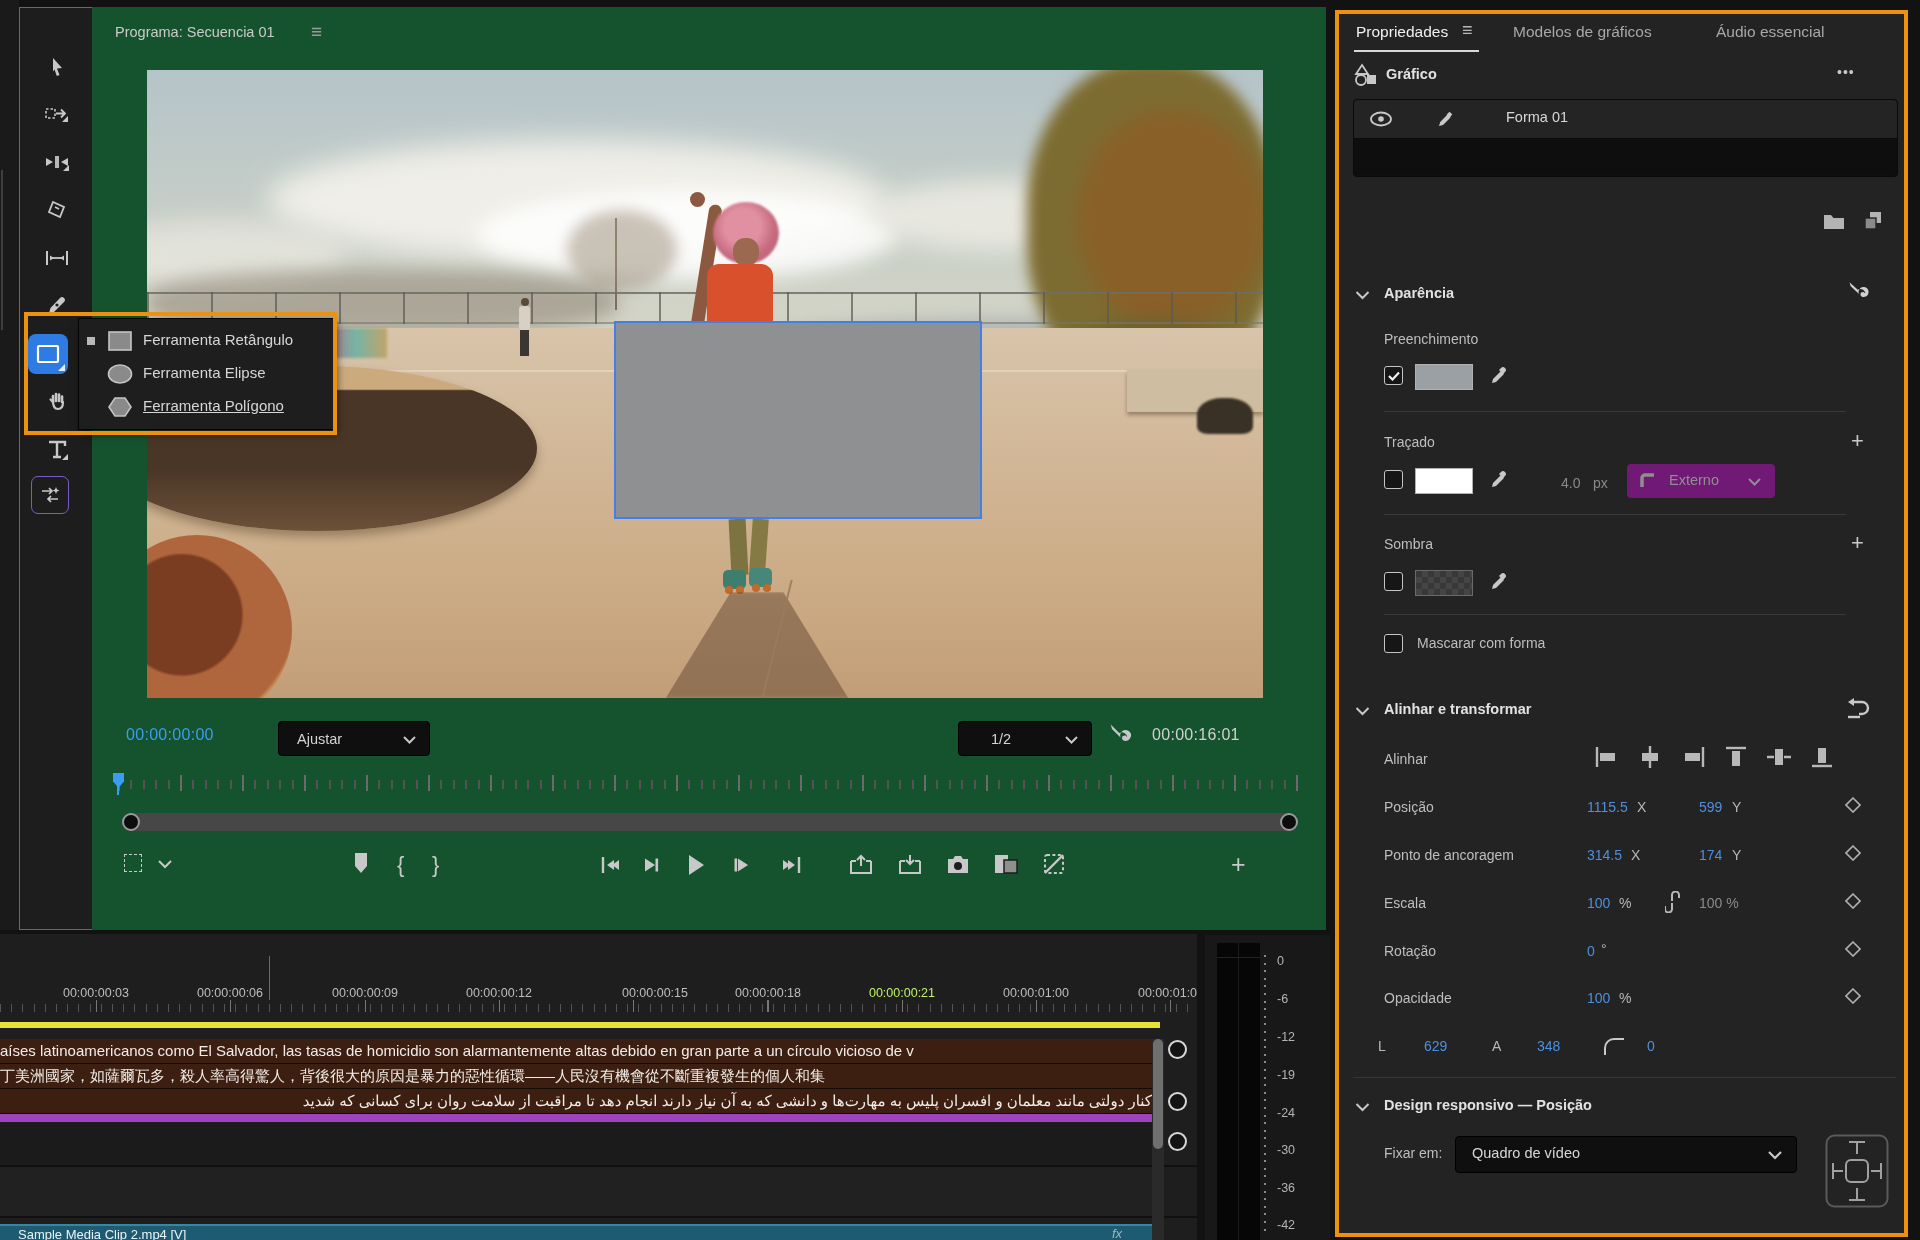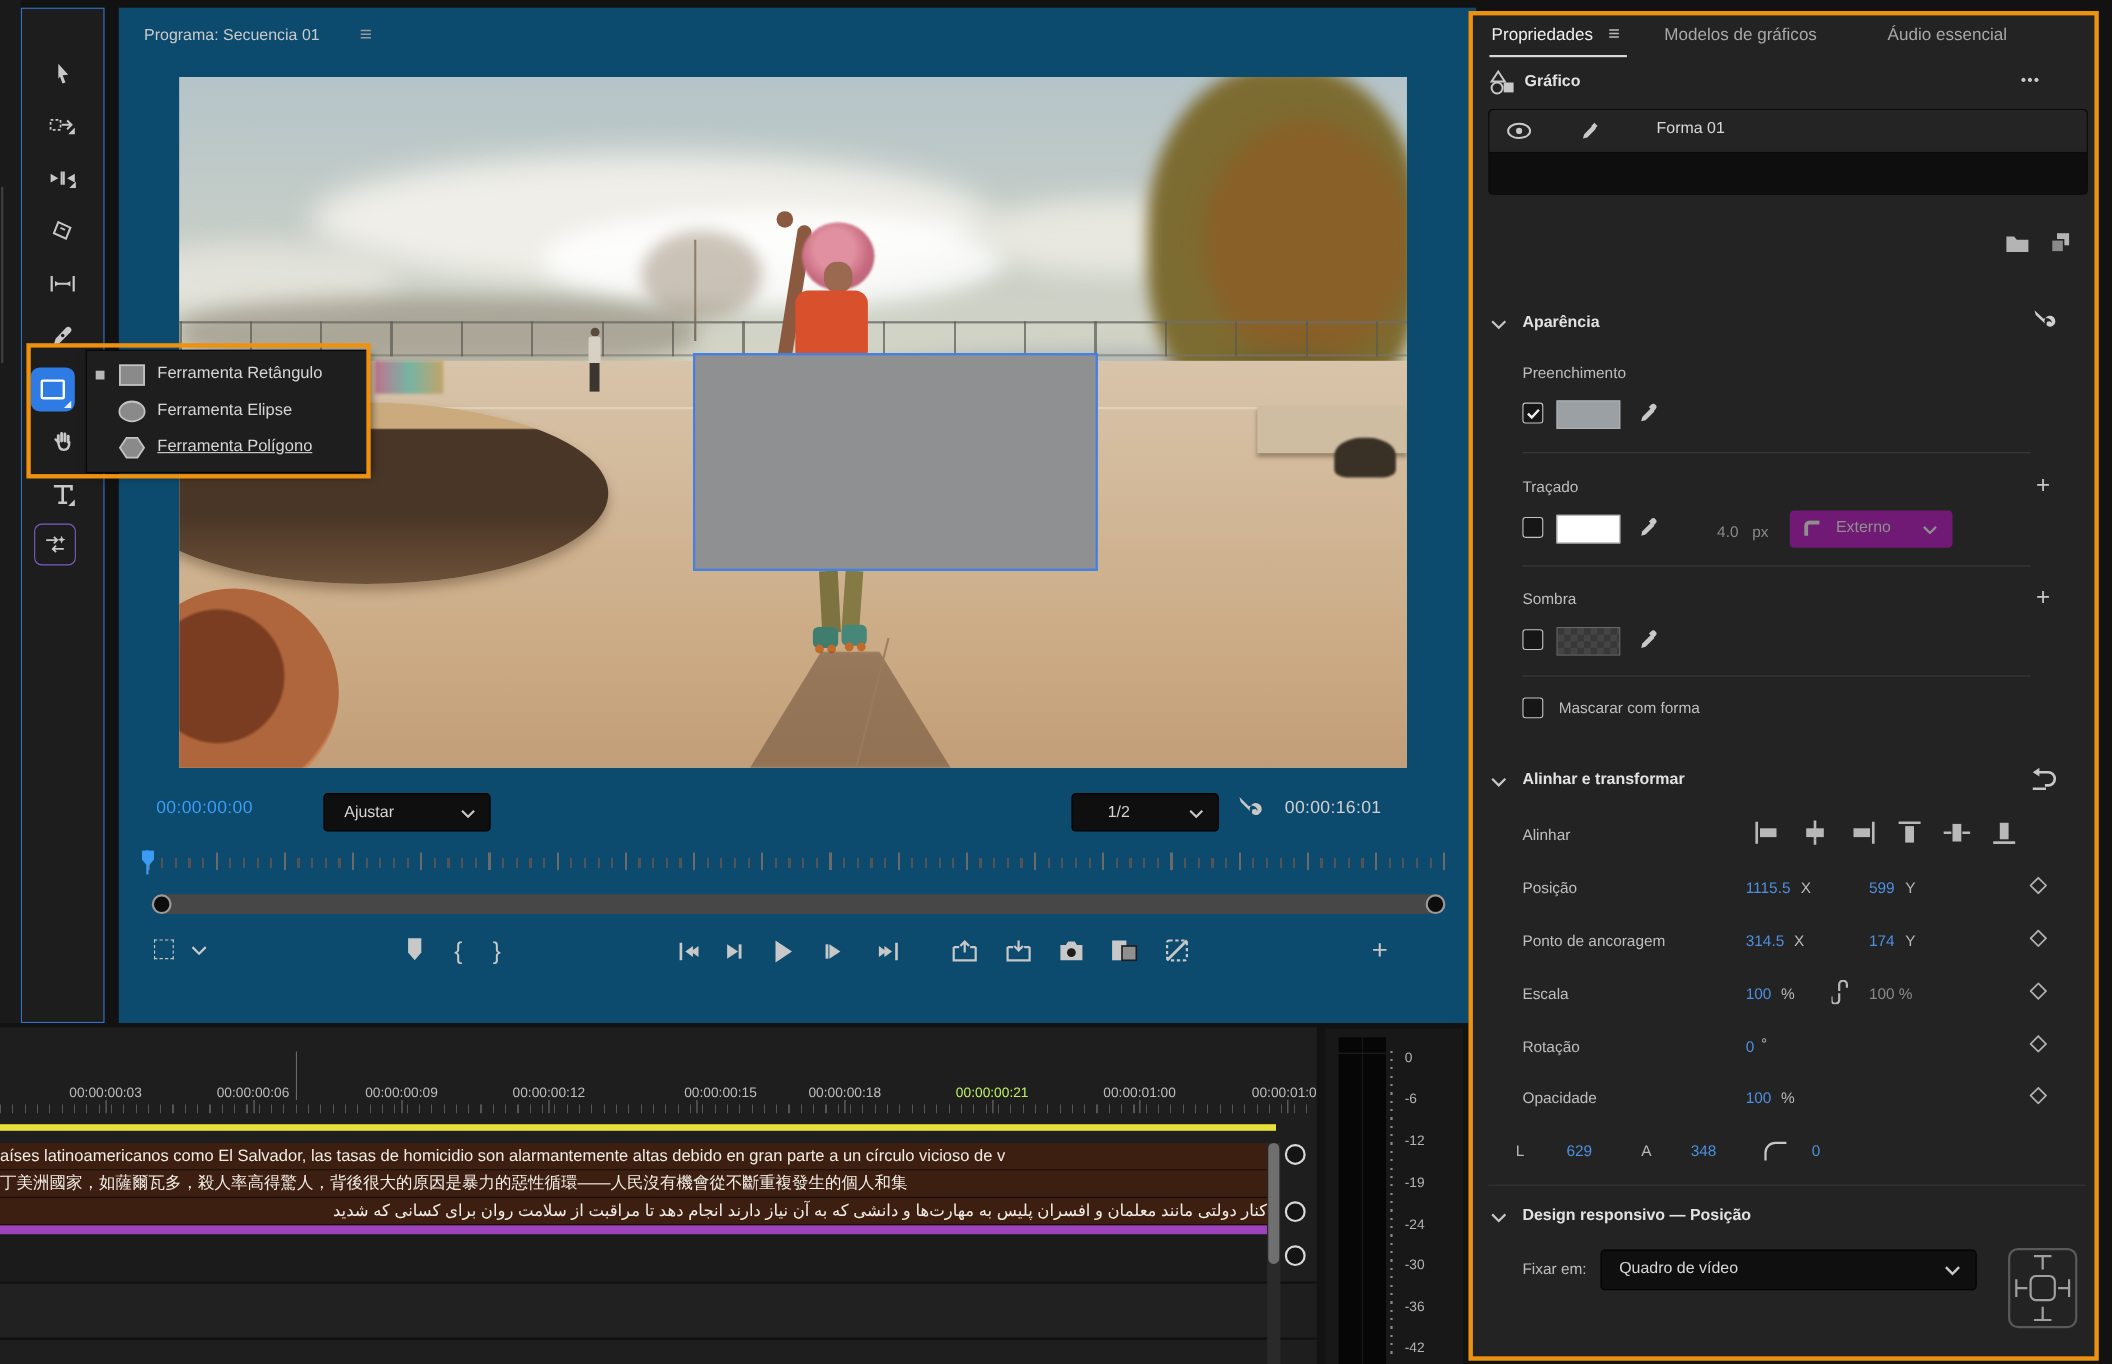--- a/index.html
+++ b/index.html
@@ -104,21 +104,21 @@
     </div>
     <div class="abs" style="left:11px;top:468px;width:36px;height:36px;border:1.5px solid #7a5cc6;border-radius:7px;display:flex;align-items:center;justify-content:center;">
       <svg width="22" height="22" stroke="#c8c8c8" stroke-width="1.7" fill="none">
         <path d="M3,7 h10 m-3,-3 l3,3 l-3,3"></path>
           <path d="M19,15 h-10 m3,-3 l-3,3 l3,3"></path>
         <path d="M17,3 l1,2.5 2.5,1 -2.5,1 -1,2.5 -1,-2.5 -2.5,-1 2.5,-1 z" fill="#c8c8c8" stroke="none"></path>
       </svg>
     </div>
   </div>
 
-  <div class="abs panel" style="left:108px;top:7px;width:1234px;height:923px;background:#0c4a6e;">
+  <div class="abs panel" style="left:92px;top:7px;width:1234px;height:923px;background:#14532d;">
     <span class="abs" style="left:23px;top:17px;font-size:14.5px;color:#cacaca;">Programa: Secuencia 01</span>
     <span class="abs" style="left:219px;top:14px;font-size:19px;color:#9a9a9a;">≡</span>
 
     <div class="abs" style="left:55px;top:63px;width:1116px;height:628px;background:#b9c6c9;overflow:hidden;">
       <div class="abs" style="left:0;top:0;width:1116px;height:330px;background:linear-gradient(#b5c4c9,#ccd1c6 60%,#ded9c6);"></div>
       <div class="abs" style="left:120px;top:70px;width:620px;height:120px;background:#f4f2ec;border-radius:50%;filter:blur(14px);opacity:.9;"></div>
       <div class="abs" style="left:330px;top:120px;width:420px;height:90px;background:#ffffff;border-radius:50%;filter:blur(10px);opacity:.85;"></div>
       <div class="abs" style="left:720px;top:110px;width:260px;height:70px;background:#f0eee6;border-radius:50%;filter:blur(12px);opacity:.8;"></div>
       <div class="abs" style="left:-60px;top:150px;width:260px;height:70px;background:#eceae2;border-radius:50%;filter:blur(12px);opacity:.7;"></div>
       <div class="abs" style="left:600px;top:248px;width:520px;height:46px;background:#9aa4ac;border-radius:50%;filter:blur(8px);opacity:.6;"></div>
@@ -296,20 +296,24 @@
       <span>کنار دولتی مانند معلمان و افسران پلیس به مهارت‌ها و دانشی که به آن نیاز دارند انجام دهد تا مراقبت از سلامت روان برای کسانی که شدید</span>
     </div>
 
     <div class="abs" style="left:0;top:180px;width:1152px;height:8px;background:#9c43bd;"></div>
 
     <div class="abs" style="left:0;top:189px;width:1152px;height:42px;background:#1b1b1b;"></div>
     <div class="abs" style="left:0;top:231px;width:1197px;height:2px;background:#101010;"></div>
     <div class="abs" style="left:0;top:233px;width:1152px;height:49px;background:#212121;"></div>
     <div class="abs" style="left:0;top:282px;width:1197px;height:2px;background:#101010;"></div>
 
+    <div class="abs" style="left:0;top:290px;width:1152px;height:16px;background:#1d5b72;border-top:2px solid #3b85a0;box-sizing:border-box;">
+      <span style="position:absolute;left:18px;top:1px;font-size:13px;color:#eef2f4;white-space:nowrap;">Sample Media Clip 2.mp4 [V]</span>
+      <span style="position:absolute;left:1112px;top:0px;font-size:13px;font-style:italic;color:#9fb6bd;">fx</span>
+    </div>
 
     <div class="abs" style="left:1152px;top:105px;width:12px;height:201px;background:#2a2a2a;"></div>
     <div class="abs" style="left:1153px;top:105px;width:10px;height:110px;background:#6f6f6f;border-radius:5px;"></div>
     <div class="abs circle-knob" style="left:1168px;top:106px;"></div>
     <div class="abs circle-knob" style="left:1168px;top:158px;"></div>
     <div class="abs circle-knob" style="left:1168px;top:198px;"></div>
   </div>
 
   <div class="abs" style="left:1205px;top:935px;width:125px;height:305px;background:#181818;">
     <div class="abs" style="left:12px;top:8px;width:21px;height:297px;background:#060606;border-right:1px solid #1c1c1c;"></div>

